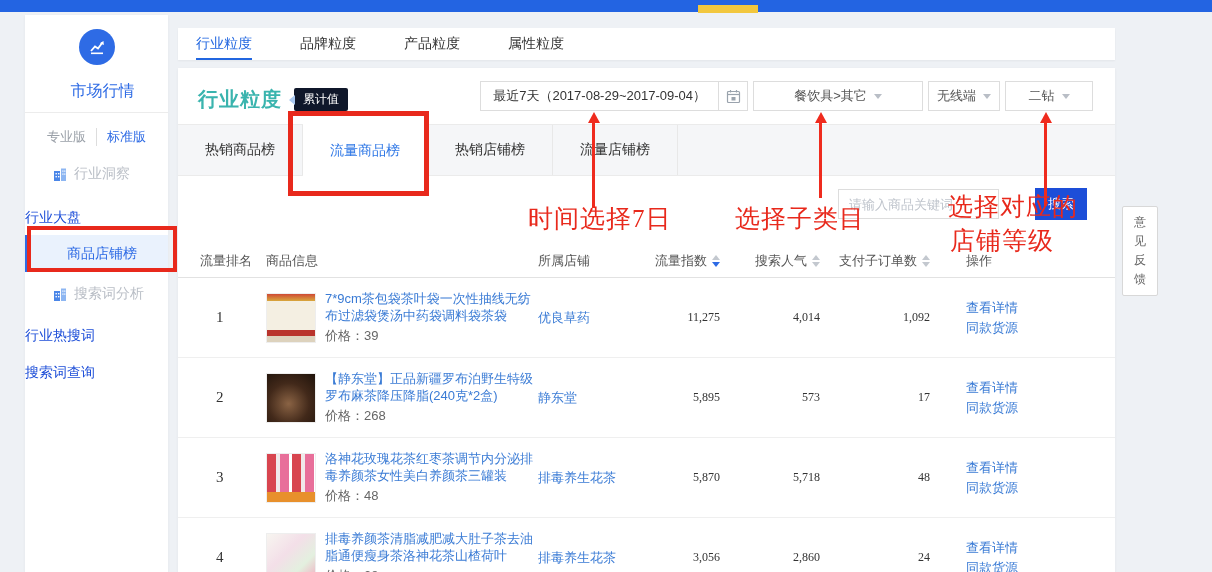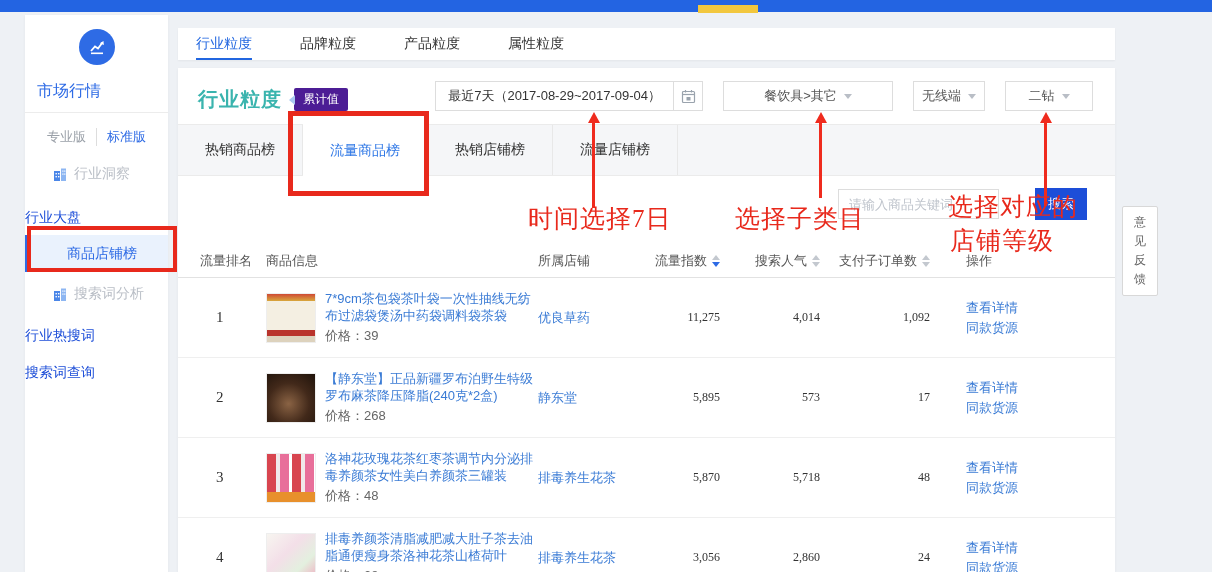--- a/index.html
+++ b/index.html
@@ -10,48 +10,48 @@
     font-size:13px; color:#333;
   }
   
   .topbar { position:absolute; left:0; top:0; width:1212px; height:12px; background:#2364e2; }
   .topbar-highlight { position:absolute; left:698px; top:5px; width:60px; height:8px; background:#f2c73e; }
 
   
   .sidebar { position:absolute; left:25px; top:15px; width:143px; height:557px; background:#fff; box-shadow:0 1px 3px rgba(0,0,0,.05); }
   .logo-wrap { position:absolute; left:0; top:14px; width:100%; text-align:center; }
   .logo-circle { display:inline-flex; width:36px; height:36px; border-radius:50%; background:#2e6be5; align-items:center; justify-content:center; }
-  .app-name { position:absolute; left:0; top:66px; width:100%; text-align:left; color:#2e6be5; font-size:16px;padding-left:12px; }
+  .app-name { position:absolute; left:0; top:66px; width:100%; text-align:center; color:#2e6be5; font-size:16px;padding-left:12px; }
   .side-divider { position:absolute; left:0; top:97px; width:100%; height:1px; background:#ececec; }
   .versions { position:absolute; left:0; top:113px; width:100%; text-align:center; font-size:13px; }
   .ver { display:inline-block; padding:0 10px; color:#9aa0a8; cursor:pointer; }
   .ver.active { color:#2e6be5; border-left:1px solid #ddd; }
   .sec-header { position:absolute; left:0; width:100%; height:28px; display:flex; align-items:center; padding-left:28px; color:#b9bec6; font-size:14px; }
   .sec-header .bicon { margin-right:7px; display:inline-flex; }
   .side-item { position:absolute; left:0; width:100%; height:32px; display:flex; align-items:center; font-size:14px; color:#1d4ed8; cursor:pointer; }
   .side-item.active { height:37px; background:#eaf2fd; color:#2e6be5; border-left:3px solid #2e6be5; padding-left:39px; }
 
   
   .toptabs { position:absolute; left:178px; top:28px; width:937px; height:32px; background:#fff; box-shadow:0 1px 2px rgba(0,0,0,.05); display:flex; padding-left:18px; }
   .toptab { position:relative; height:32px; line-height:30px; margin-right:48px; font-size:14px; color:#333; cursor:pointer; }
   .toptab.active { color:#2166e0; }
   .toptab.active::after { content:""; position:absolute; left:0; right:0; bottom:0; height:2px; background:#2166e0; }
 
   
   .card { position:absolute; left:178px; top:68px; width:937px; height:504px; background:#fff; box-shadow:0 1px 3px rgba(0,0,0,.05); overflow:hidden; }
   .card-head { position:relative; height:56px; }
   .title-wrap { position:absolute; left:20px; top:18px; display:flex; align-items:center; }
   .page-title { font-size:20px; font-weight:bold; color:#3ab4ae; letter-spacing:1px; }
-  .badge { position:relative; margin-left:12px; background:#4c1d95; color:#fff; font-size:12px; padding:3px 9px; border-radius:2px; }
+  .badge { position:relative; margin-left:12px; background:#0f172a; color:#fff; font-size:12px; padding:3px 9px; border-radius:2px; }
   .badge::before { content:""; position:absolute; left:-5px; top:50%; transform:translateY(-50%); border:5px solid transparent; border-right:6px solid #a9c8f1; border-left:0; }
   .filters { position:absolute; right:22px; top:13px; display:flex; height:30px; }
   .fbox { height:30px; border:1px solid #ddd; display:flex; align-items:center; justify-content:center; font-size:13px; color:#333; background:#fff; cursor:pointer; }
   .date-box { padding:0 12px; }
   .cal-btn { width:30px; margin-left:-1px; }
-  .sel { margin-left:20px; color:#555; }
+  .sel { margin-left:5px; color:#555; }
   .sel-category { width:170px; }
   .sel-terminal { width:72px; }
   .sel-level { width:88px; }
   .caret { width:0; height:0; border:4px solid transparent; border-top:5px solid #b9bec6; margin-left:7px; margin-top:4px; }
 
   
   .subtabs { height:52px; background:#f5f6f8; border-top:1px solid #ebebeb; border-bottom:1px solid #ebebeb; display:flex; }
   .subtab { width:125px; height:100%; display:flex; align-items:center; justify-content:center; font-size:14px; color:#333; border-right:1px solid #e8e8e8; cursor:pointer; }
   .subtab.active { background:#fff; color:#2e77e6; margin-top:-1px; height:53px; }
 

